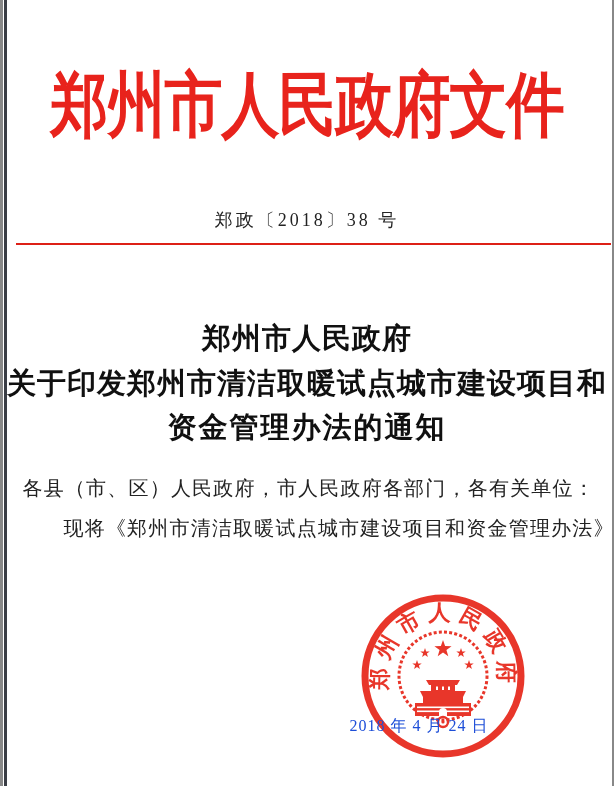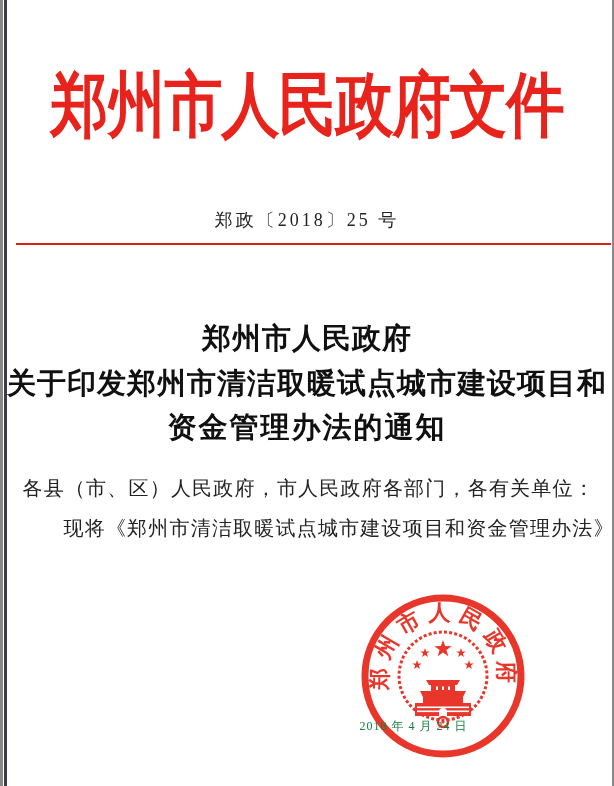--- a/index.html
+++ b/index.html
@@ -66,35 +66,35 @@
   }
   .seal .ring{stroke:var(--seal-red);fill:none;}
   .seal .red-fill{fill:var(--seal-red);}
   .seal .red-stroke{stroke:var(--seal-red);fill:none;}
   .seal text{
     fill:var(--seal-red);
     font-family:"Liberation Serif","DejaVu Serif",serif;
     font-weight:bold;font-size:22px;letter-spacing:7px;
   }
   .issue-date{
-    position:absolute;left:357px;top:712px;
-    font-size:12px;line-height:28px;letter-spacing:1px;
-    color:#15803d;z-index:5;white-space:nowrap;
+    position:absolute;left:347px;top:712px;
+    font-size:16px;line-height:28px;letter-spacing:1px;
+    color:#1d4ed8;z-index:5;white-space:nowrap;
   }
 </style>
 </head>
 <body>
 
 <div class="page">
 
   <div class="edge-line"></div>
 
   <div class="header-title">郑州市人民政府文件</div>
 
-  <div class="doc-number">郑政〔2018〕25 号</div>
+  <div class="doc-number">郑政〔2018〕38 号</div>
 
   <div class="red-rule"></div>
 
   <div class="doc-title t1">郑州市人民政府</div>
   <div class="doc-title t2">关于印发郑州市清洁取暖试点城市建设项目和</div>
   <div class="doc-title t3">资金管理办法的通知</div>
 
   <div class="body-text">
     <p>各县（市、区）人民政府，市人民政府各部门，各有关单位：</p>
     <p class="indent">现将《郑州市清洁取暖试点城市建设项目和资金管理办法》</p>

